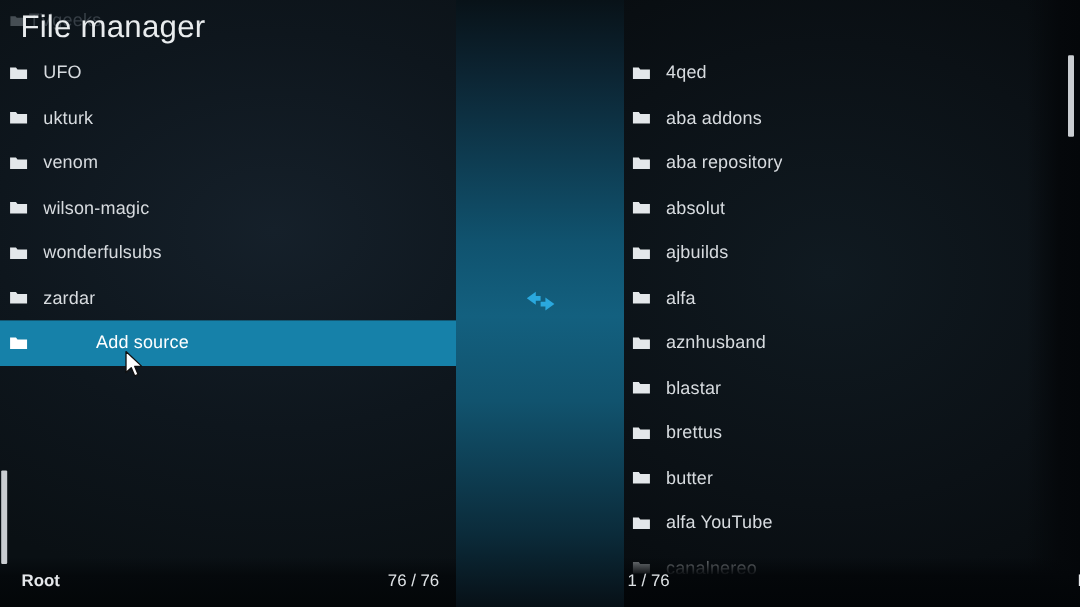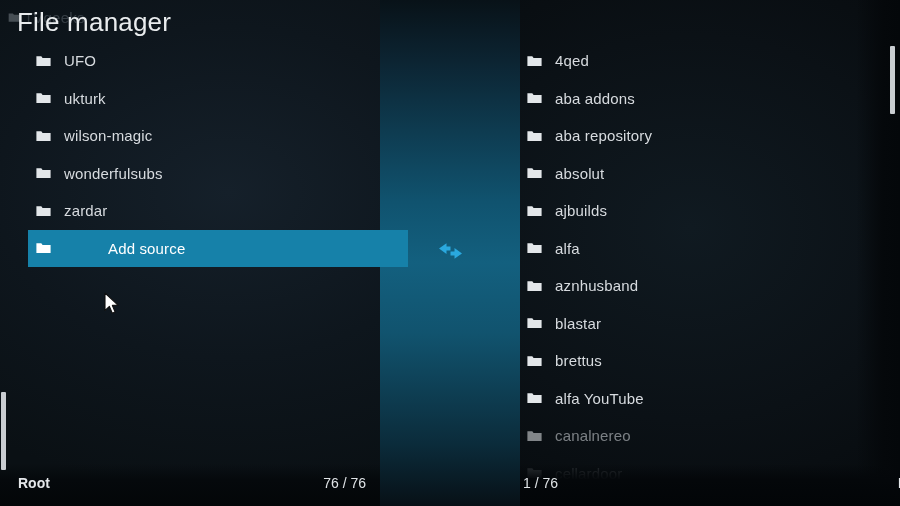--- a/index.html
+++ b/index.html
@@ -92,21 +92,21 @@
     color: #d6dade;
     letter-spacing: .5px;
   }
 
   
   .list {
     position: absolute;
     top: 42px;
     z-index: 4;
   }
-  .list-left  { left: 0;   width: 432px; padding-left: 28px; }
+  .list-left  { left: 0;   width: 432px; }
   .list-right { left: 520px; width: 380px; }
 
   .row {
     position: relative;
     height: 37.5px;
     display: flex;
     align-items: center;
     box-sizing: border-box;
   }
   .row .ficon {
@@ -231,20 +231,26 @@
       <div class="row">
         <svg class="ficon" viewBox="0 0 15 12">
           <path d="M0.4 1.3 h4.9 l1.3 1.6 h8.0 v8.0 h-14.2 z" fill="#e3e7ea"></path>
         </svg>
         <span class="label">ukturk</span>
       </div>
       <div class="row">
         <svg class="ficon" viewBox="0 0 15 12">
           <path d="M0.4 1.3 h4.9 l1.3 1.6 h8.0 v8.0 h-14.2 z" fill="#e3e7ea"></path>
         </svg>
+        <span class="label">venom</span>
+      </div>
+      <div class="row">
+        <svg class="ficon" viewBox="0 0 15 12">
+          <path d="M0.4 1.3 h4.9 l1.3 1.6 h8.0 v8.0 h-14.2 z" fill="#e3e7ea"></path>
+        </svg>
         <span class="label">wilson-magic</span>
       </div>
       <div class="row">
         <svg class="ficon" viewBox="0 0 15 12">
           <path d="M0.4 1.3 h4.9 l1.3 1.6 h8.0 v8.0 h-14.2 z" fill="#e3e7ea"></path>
         </svg>
         <span class="label">wonderfulsubs</span>
       </div>
       <div class="row">
         <svg class="ficon" viewBox="0 0 15 12">
@@ -307,20 +313,26 @@
         <svg class="ficon" viewBox="0 0 15 12">
           <path d="M0.4 1.3 h4.9 l1.3 1.6 h8.0 v8.0 h-14.2 z" fill="#e3e7ea"></path>
         </svg>
         <span class="label">blastar</span>
       </div>
       <div class="row">
         <svg class="ficon" viewBox="0 0 15 12">
           <path d="M0.4 1.3 h4.9 l1.3 1.6 h8.0 v8.0 h-14.2 z" fill="#e3e7ea"></path>
         </svg>
         <span class="label">brettus</span>
+      </div>
+      <div class="row">
+        <svg class="ficon" viewBox="0 0 15 12">
+          <path d="M0.4 1.3 h4.9 l1.3 1.6 h8.0 v8.0 h-14.2 z" fill="#e3e7ea"></path>
+        </svg>
+        <span class="label">butter</span>
       </div>
       <div class="row">
         <svg class="ficon" viewBox="0 0 15 12">
           <path d="M0.4 1.3 h4.9 l1.3 1.6 h8.0 v8.0 h-14.2 z" fill="#e3e7ea"></path>
         </svg>
         <span class="label">alfa YouTube</span>
       </div>
       <div class="row fading">
         <svg class="ficon" viewBox="0 0 15 12">
           <path d="M0.4 1.3 h4.9 l1.3 1.6 h8.0 v8.0 h-14.2 z" fill="#e3e7ea"></path>

